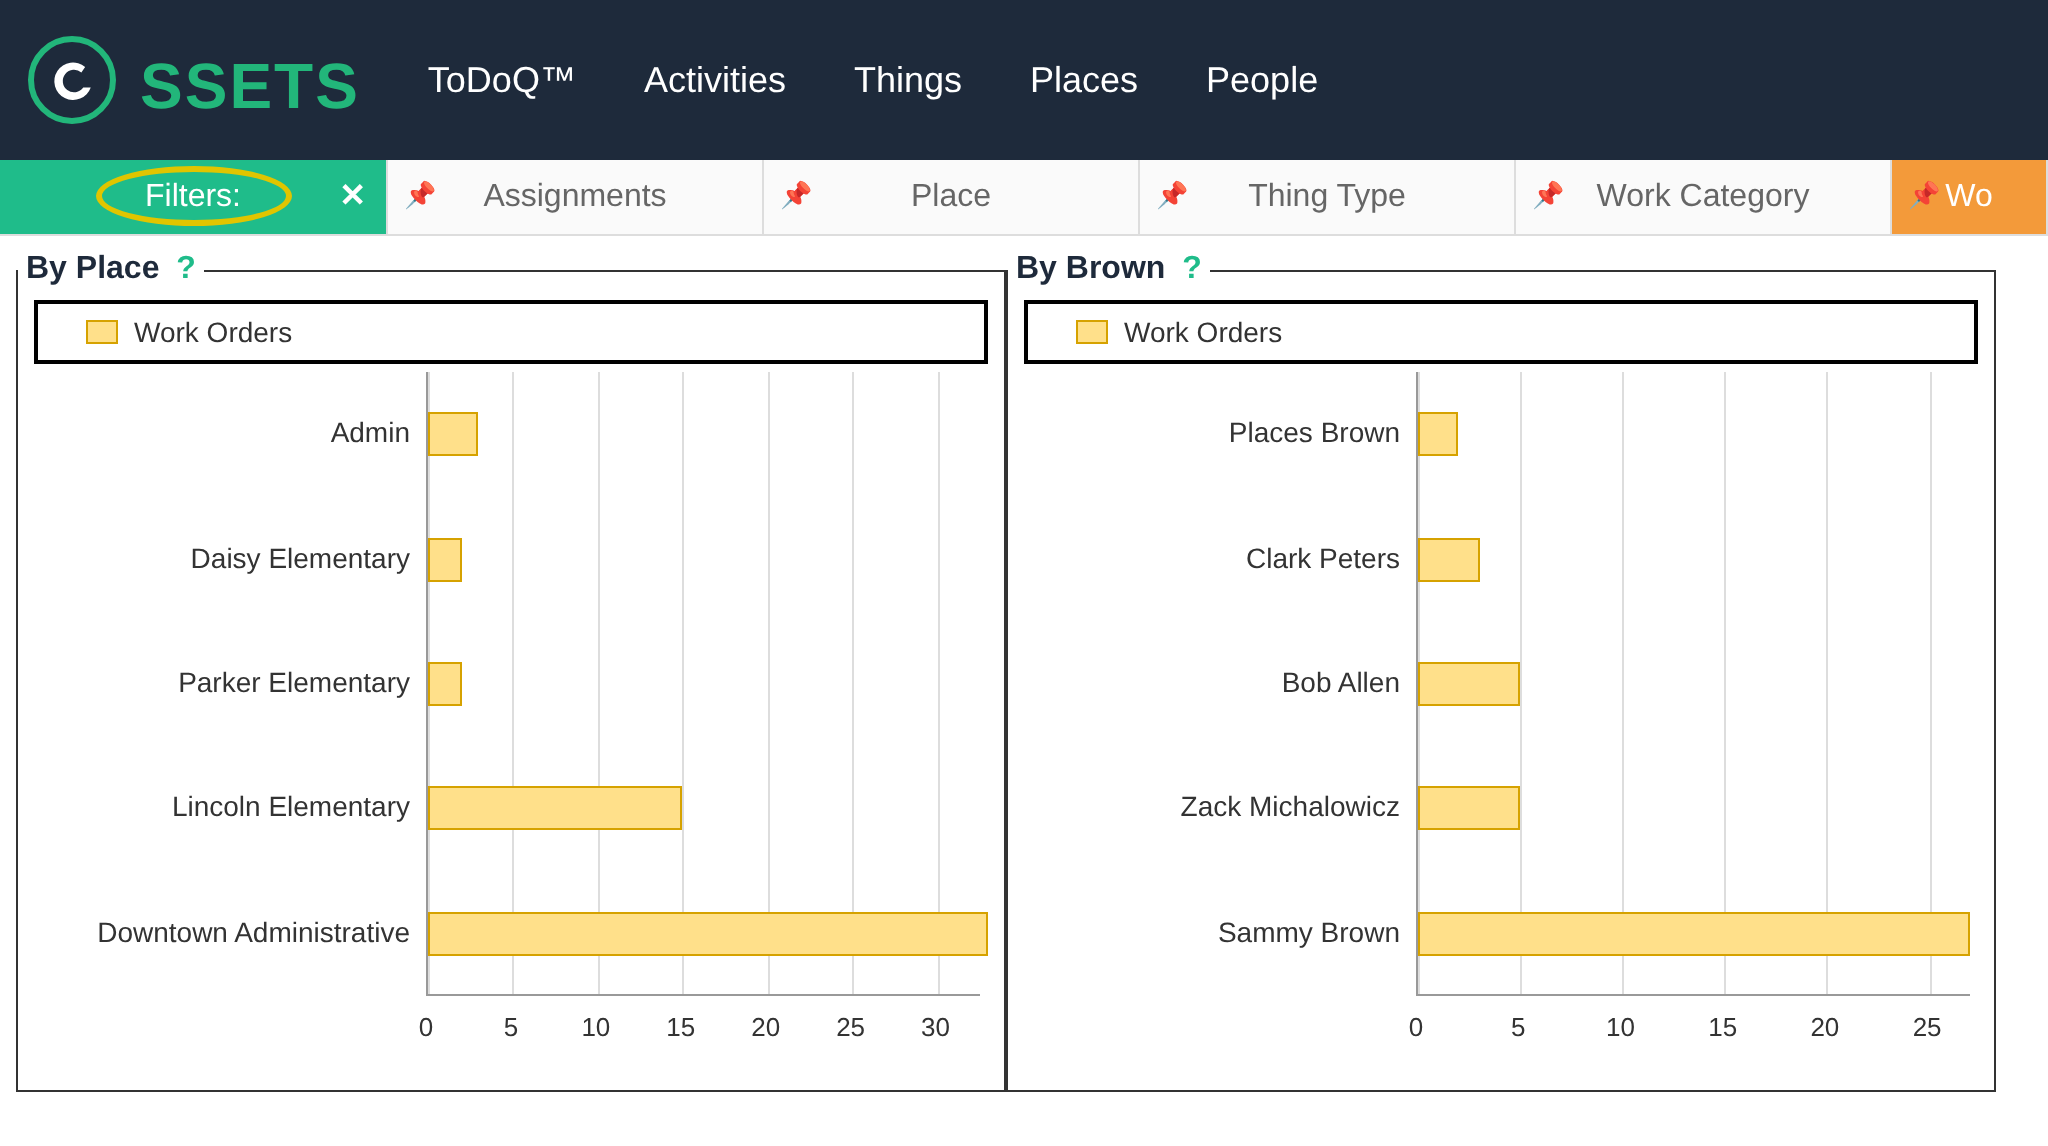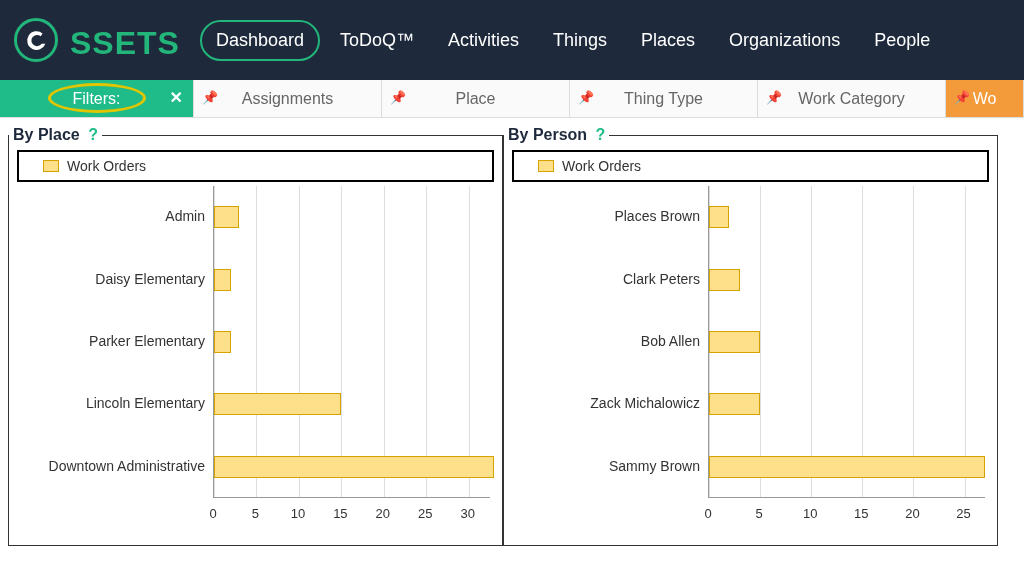--- a/index.html
+++ b/index.html
@@ -55,26 +55,24 @@
 
 <div class="topnav">
   <div class="logo">
     <span class="logo-icon">
       <svg viewBox="0 0 32 32">
           <path d="M23 9a10 10 0 1 0 3 11h-4a6 6 0 1 1-1-8l2-3z" fill="#fff"></path>
         </svg>
     </span>
     <span class="logo-text">SSETS</span>
   </div>
-  <div class="nav-item active">Dashboard</div>
   <div class="nav-item">ToDoQ™</div>
   <div class="nav-item">Activities</div>
   <div class="nav-item">Things</div>
   <div class="nav-item">Places</div>
-  <div class="nav-item">Organizations</div>
   <div class="nav-item">People</div>
 </div>
 
 <div class="filter-row">
   <div class="filter-tab filters">
     <span class="circle"></span>
     <span>Filters:</span>
     <span class="close">✕</span>
   </div>
   <div class="filter-tab t-assign">
@@ -153,21 +151,21 @@
           <div class="xtick" style="left: 127.385px;">15</div>
           <div class="xtick" style="left: 169.846px;">20</div>
           <div class="xtick" style="left: 212.308px;">25</div>
           <div class="xtick" style="left: 254.769px;">30</div>
         </div>
       </div>
   </fieldset>
 
   <fieldset class="panel">
     <legend>
-      <span>By Person</span>
+      <span>By Brown</span>
       <span class="q">?</span>
     </legend>
     <div class="legend-box">
       <span class="legend-swatch"></span>
       <span class="legend-label">Work Orders</span>
     </div>
     <div class="chart">
         <div class="plot">
           <div class="gridlines">
             <div class="gridline" style="left: 0px;"></div>

